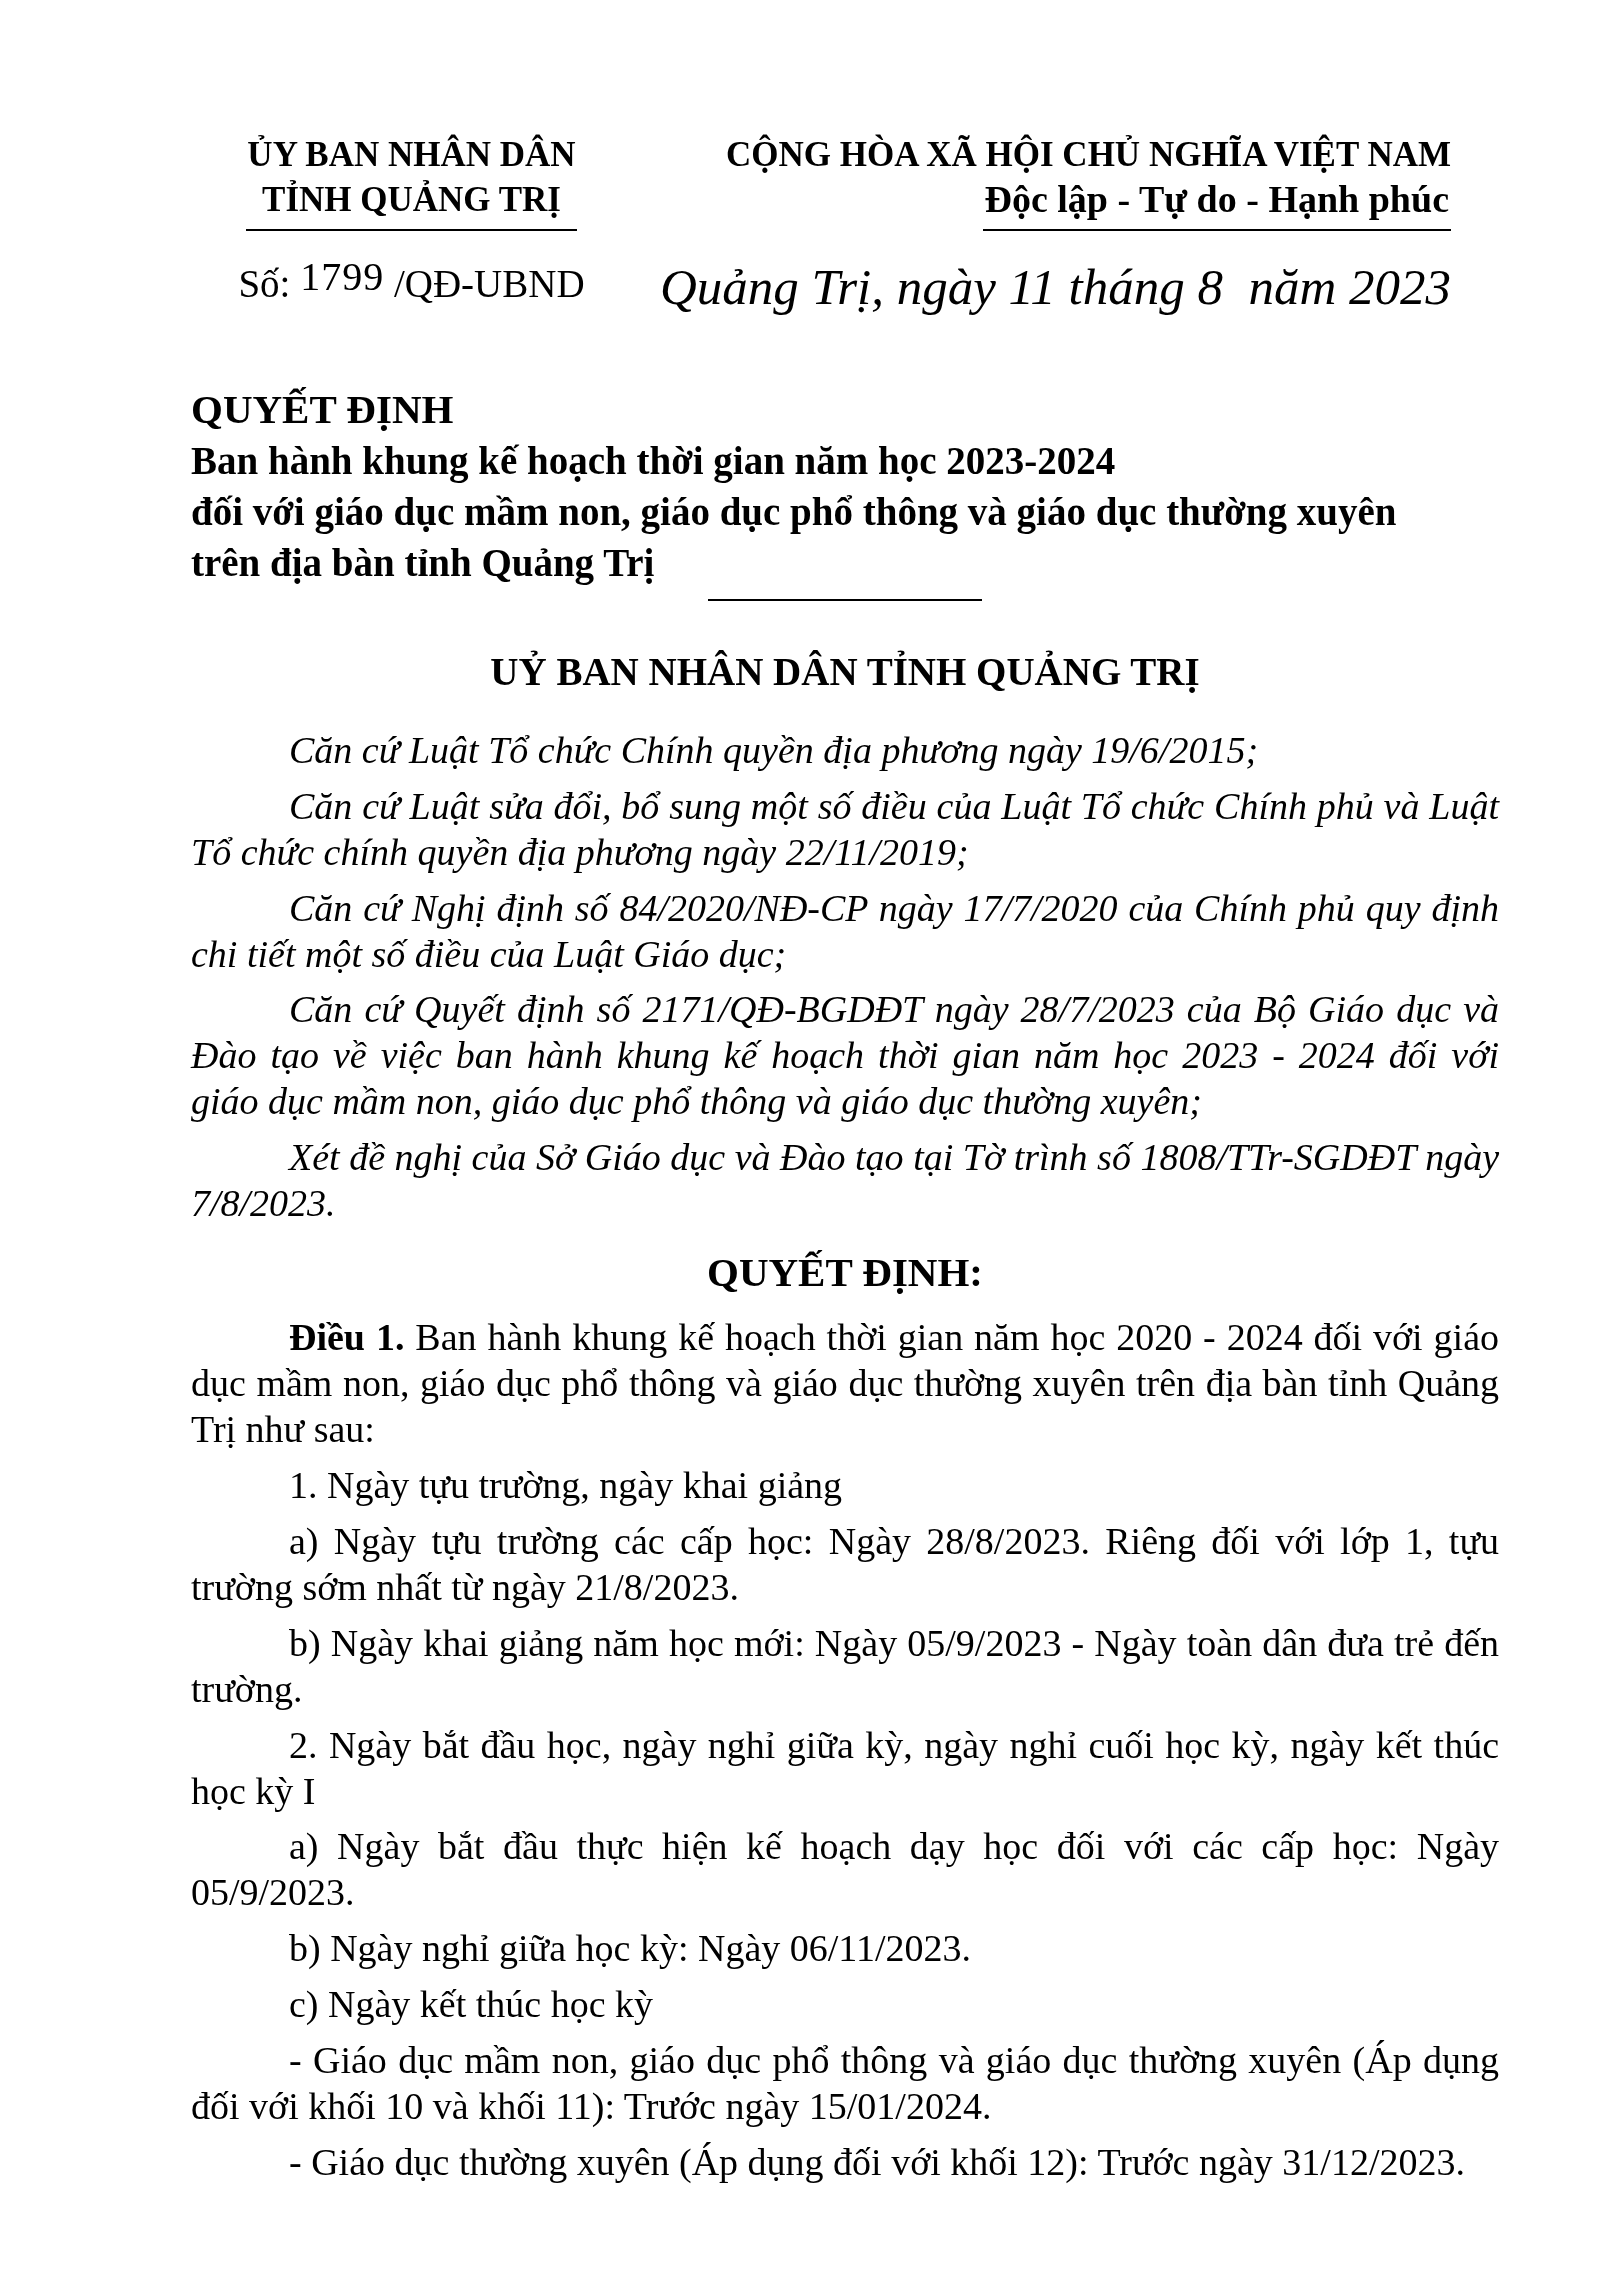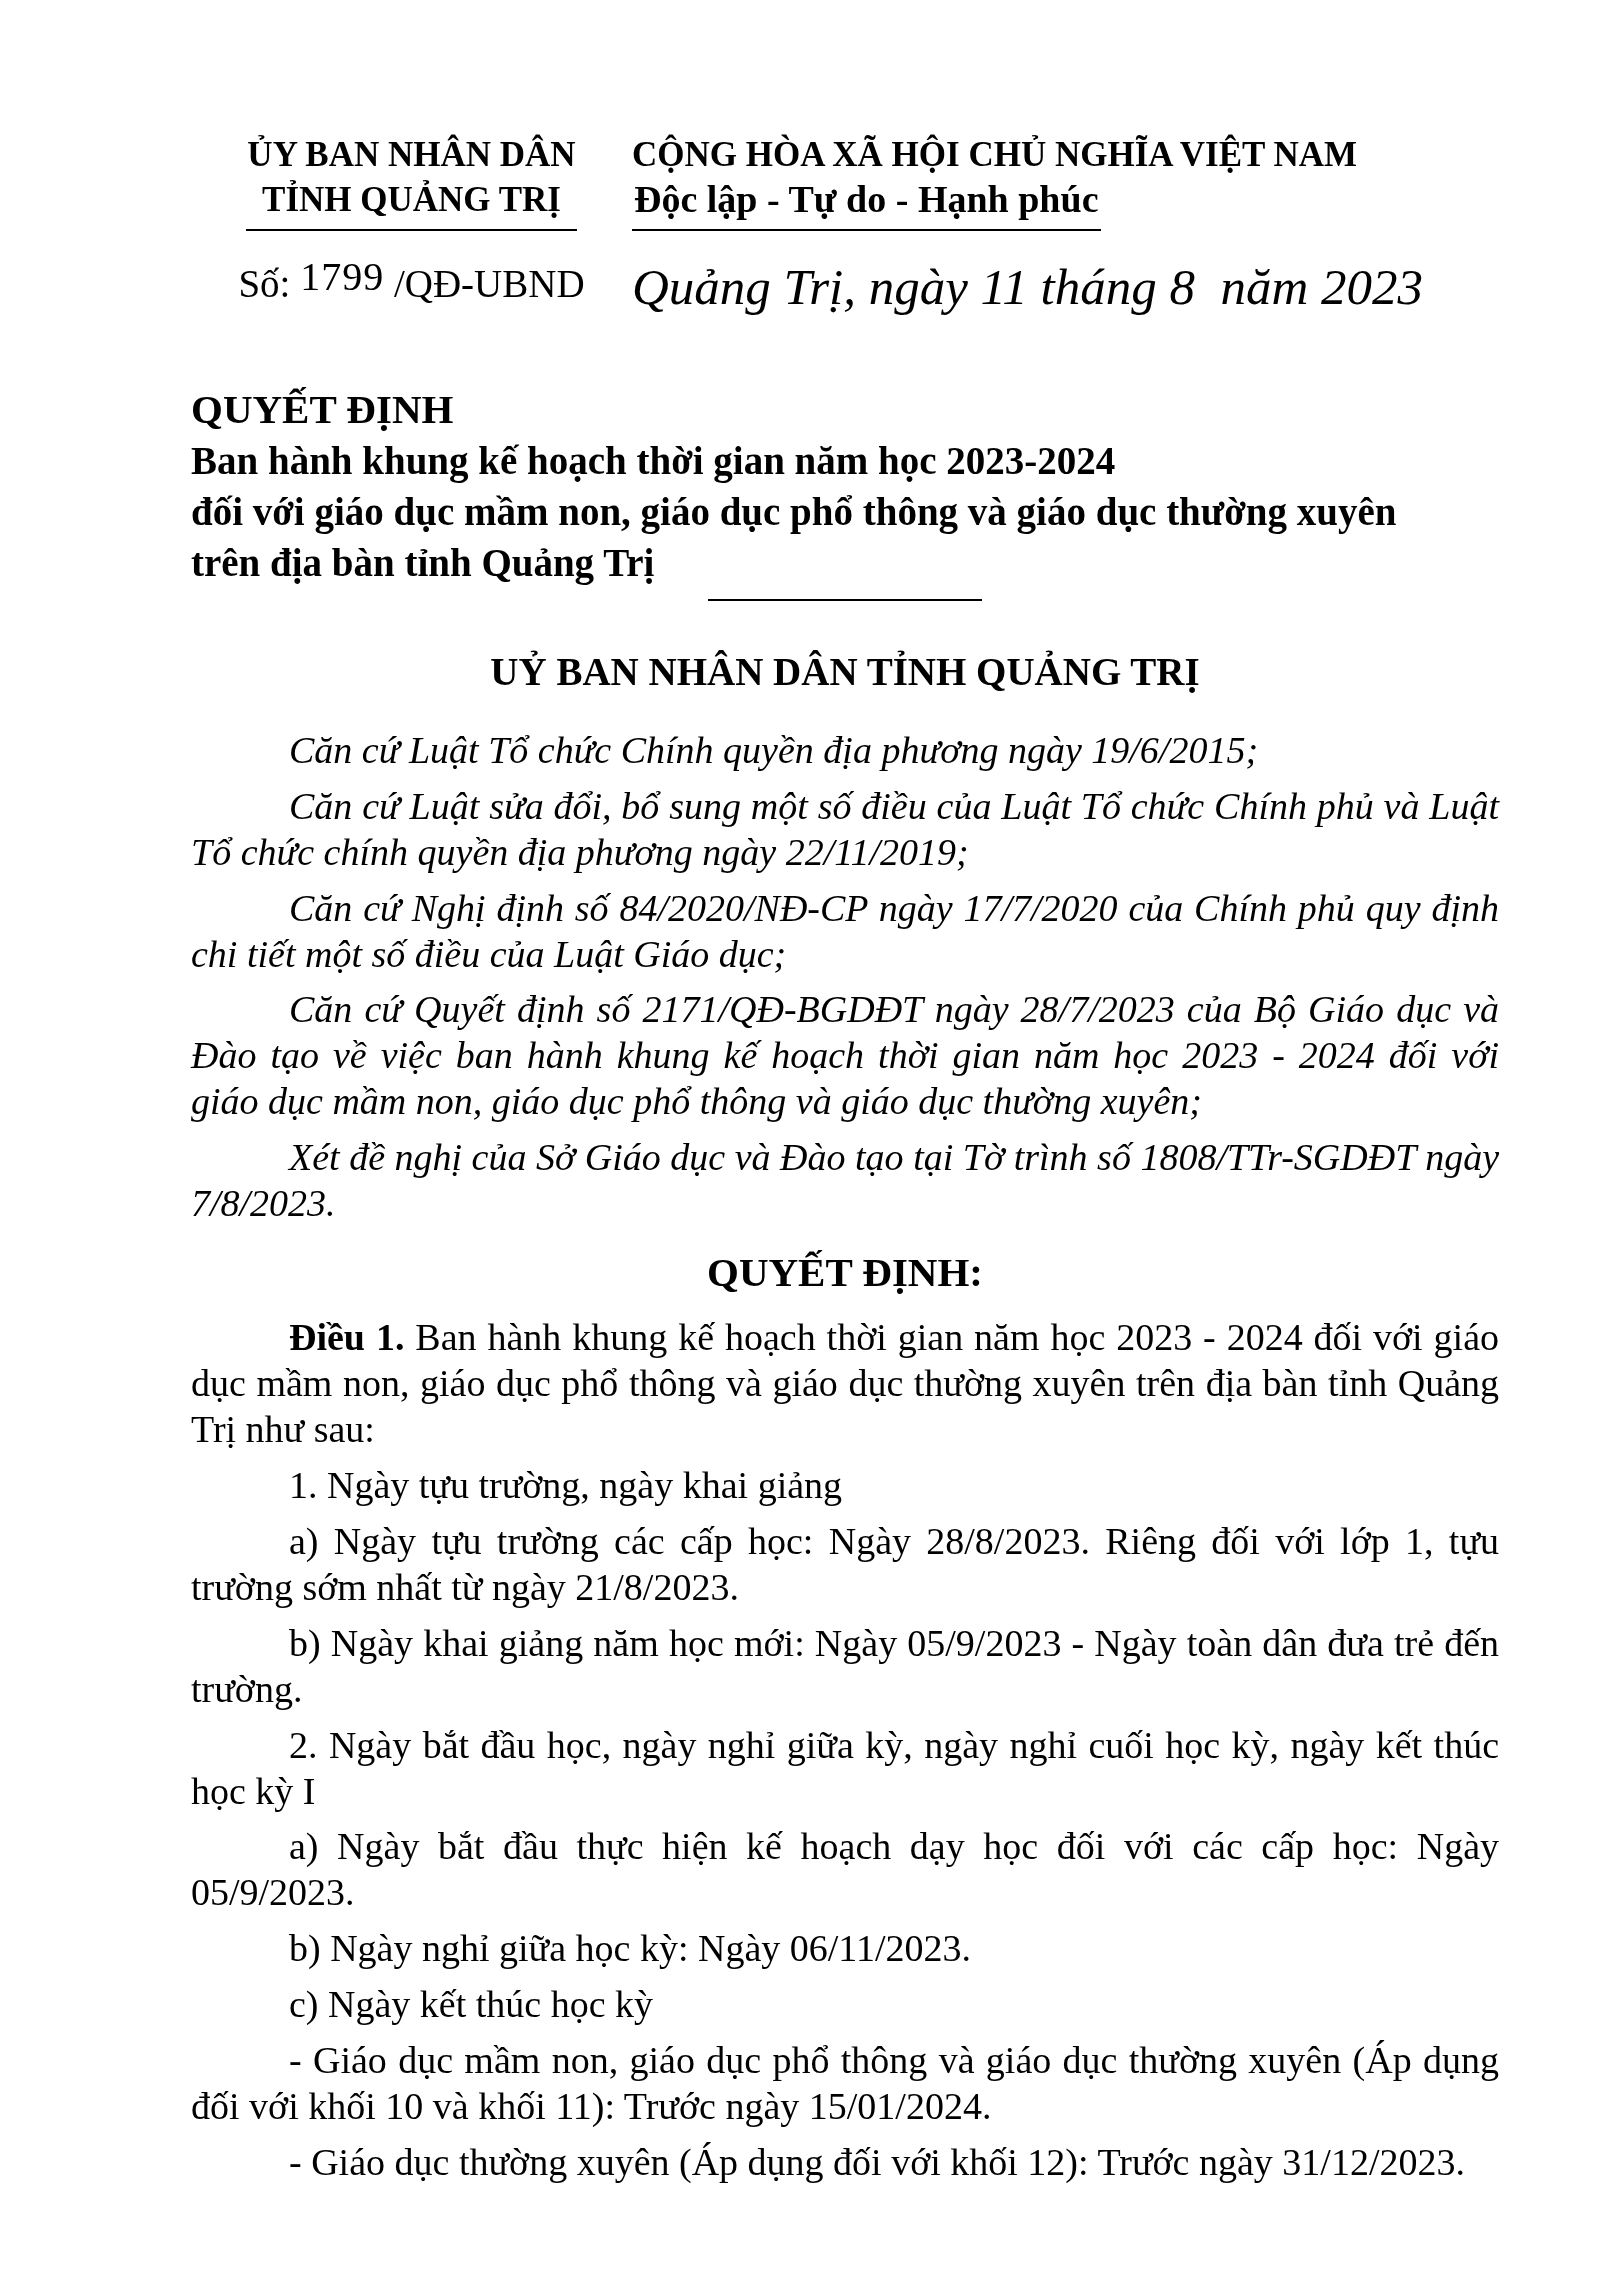--- a/index.html
+++ b/index.html
@@ -12,21 +12,21 @@
     padding: 132px 116px 0 191px;
     background: #ffffff;
     color: #000000;
     font-family: "Liberation Serif", "DejaVu Serif", serif;
     overflow: hidden;
   }
 
   
   .header { display: flex; }
   .header-left  { width: 441px; text-align: center; flex: 0 0 auto; }
-  .header-right { width: 819px; text-align: left; flex: 0 0 auto; }
+  .header-right { width: 819px; text-align: right; flex: 0 0 auto; }
 
   .org-line1 { font-weight: bold; font-size: 35px; line-height: 45px; }
   .org-line2-wrap { line-height: 45px; }
   .org-line2 {
     display: inline-block;
     font-weight: bold;
     font-size: 35px;
     border-bottom: 2.9px solid #000;
     padding: 0 15.7px 6.9px 15.7px;
   }
@@ -112,21 +112,21 @@
 
   <div class="body-text">
     <p class="para italic">Căn cứ Luật Tổ chức Chính quyền địa phương ngày 19/6/2015;</p>
     <p class="para italic">Căn cứ Luật sửa đổi, bổ sung một số điều của Luật Tổ chức Chính phủ và Luật Tổ chức chính quyền địa phương ngày 22/11/2019;</p>
     <p class="para italic">Căn cứ Nghị định số 84/2020/NĐ-CP ngày 17/7/2020 của Chính phủ quy định chi tiết một số điều của Luật Giáo dục;</p>
     <p class="para italic">Căn cứ Quyết định số 2171/QĐ-BGDĐT ngày 28/7/2023 của Bộ Giáo dục và Đào tạo về việc ban hành khung kế hoạch thời gian năm học 2023 - 2024 đối với giáo dục mầm non, giáo dục phổ thông và giáo dục thường xuyên;</p>
     <p class="para italic">Xét đề nghị của Sở Giáo dục và Đào tạo tại Tờ trình số 1808/TTr-SGDĐT ngày 7/8/2023.</p>
 
     <div class="decision-heading">QUYẾT ĐỊNH:</div>
 
-    <p class="para"><span class="bold">Điều 1</span><span class="bold">. </span><span>Ban hành khung kế hoạch thời gian năm học 2023 - 2024 đối với giáo dục mầm non, giáo dục phổ thông và giáo dục thường xuyên trên địa bàn tỉnh Quảng Trị như sau:</span></p>
+    <p class="para"><span class="bold">Điều 1</span><span class="bold">. </span><span>Ban hành khung kế hoạch thời gian năm học 2020 - 2024 đối với giáo dục mầm non, giáo dục phổ thông và giáo dục thường xuyên trên địa bàn tỉnh Quảng Trị như sau:</span></p>
 
     <p class="para">1. Ngày tựu trường, ngày khai giảng</p>
     <p class="para">a) Ngày tựu trường các cấp học: Ngày 28/8/2023. Riêng đối với lớp 1, tựu trường sớm nhất từ ngày 21/8/2023.</p>
     <p class="para">b) Ngày khai giảng năm học mới: Ngày 05/9/2023 - Ngày toàn dân đưa trẻ đến trường.</p>
     <p class="para">2. Ngày bắt đầu học, ngày nghỉ giữa kỳ, ngày nghỉ cuối học kỳ, ngày kết thúc học kỳ I</p>
     <p class="para">a) Ngày bắt đầu thực hiện kế hoạch dạy học đối với các cấp học: Ngày 05/9/2023.</p>
     <p class="para">b) Ngày nghỉ giữa học kỳ: Ngày 06/11/2023.</p>
     <p class="para">c) Ngày kết thúc học kỳ</p>
     <p class="para">- Giáo dục mầm non, giáo dục phổ thông và giáo dục thường xuyên (Áp dụng đối với khối 10 và khối 11): Trước ngày 15/01/2024.</p>
     <p class="para">- Giáo dục thường xuyên (Áp dụng đối với khối 12): Trước ngày 31/12/2023.</p>

